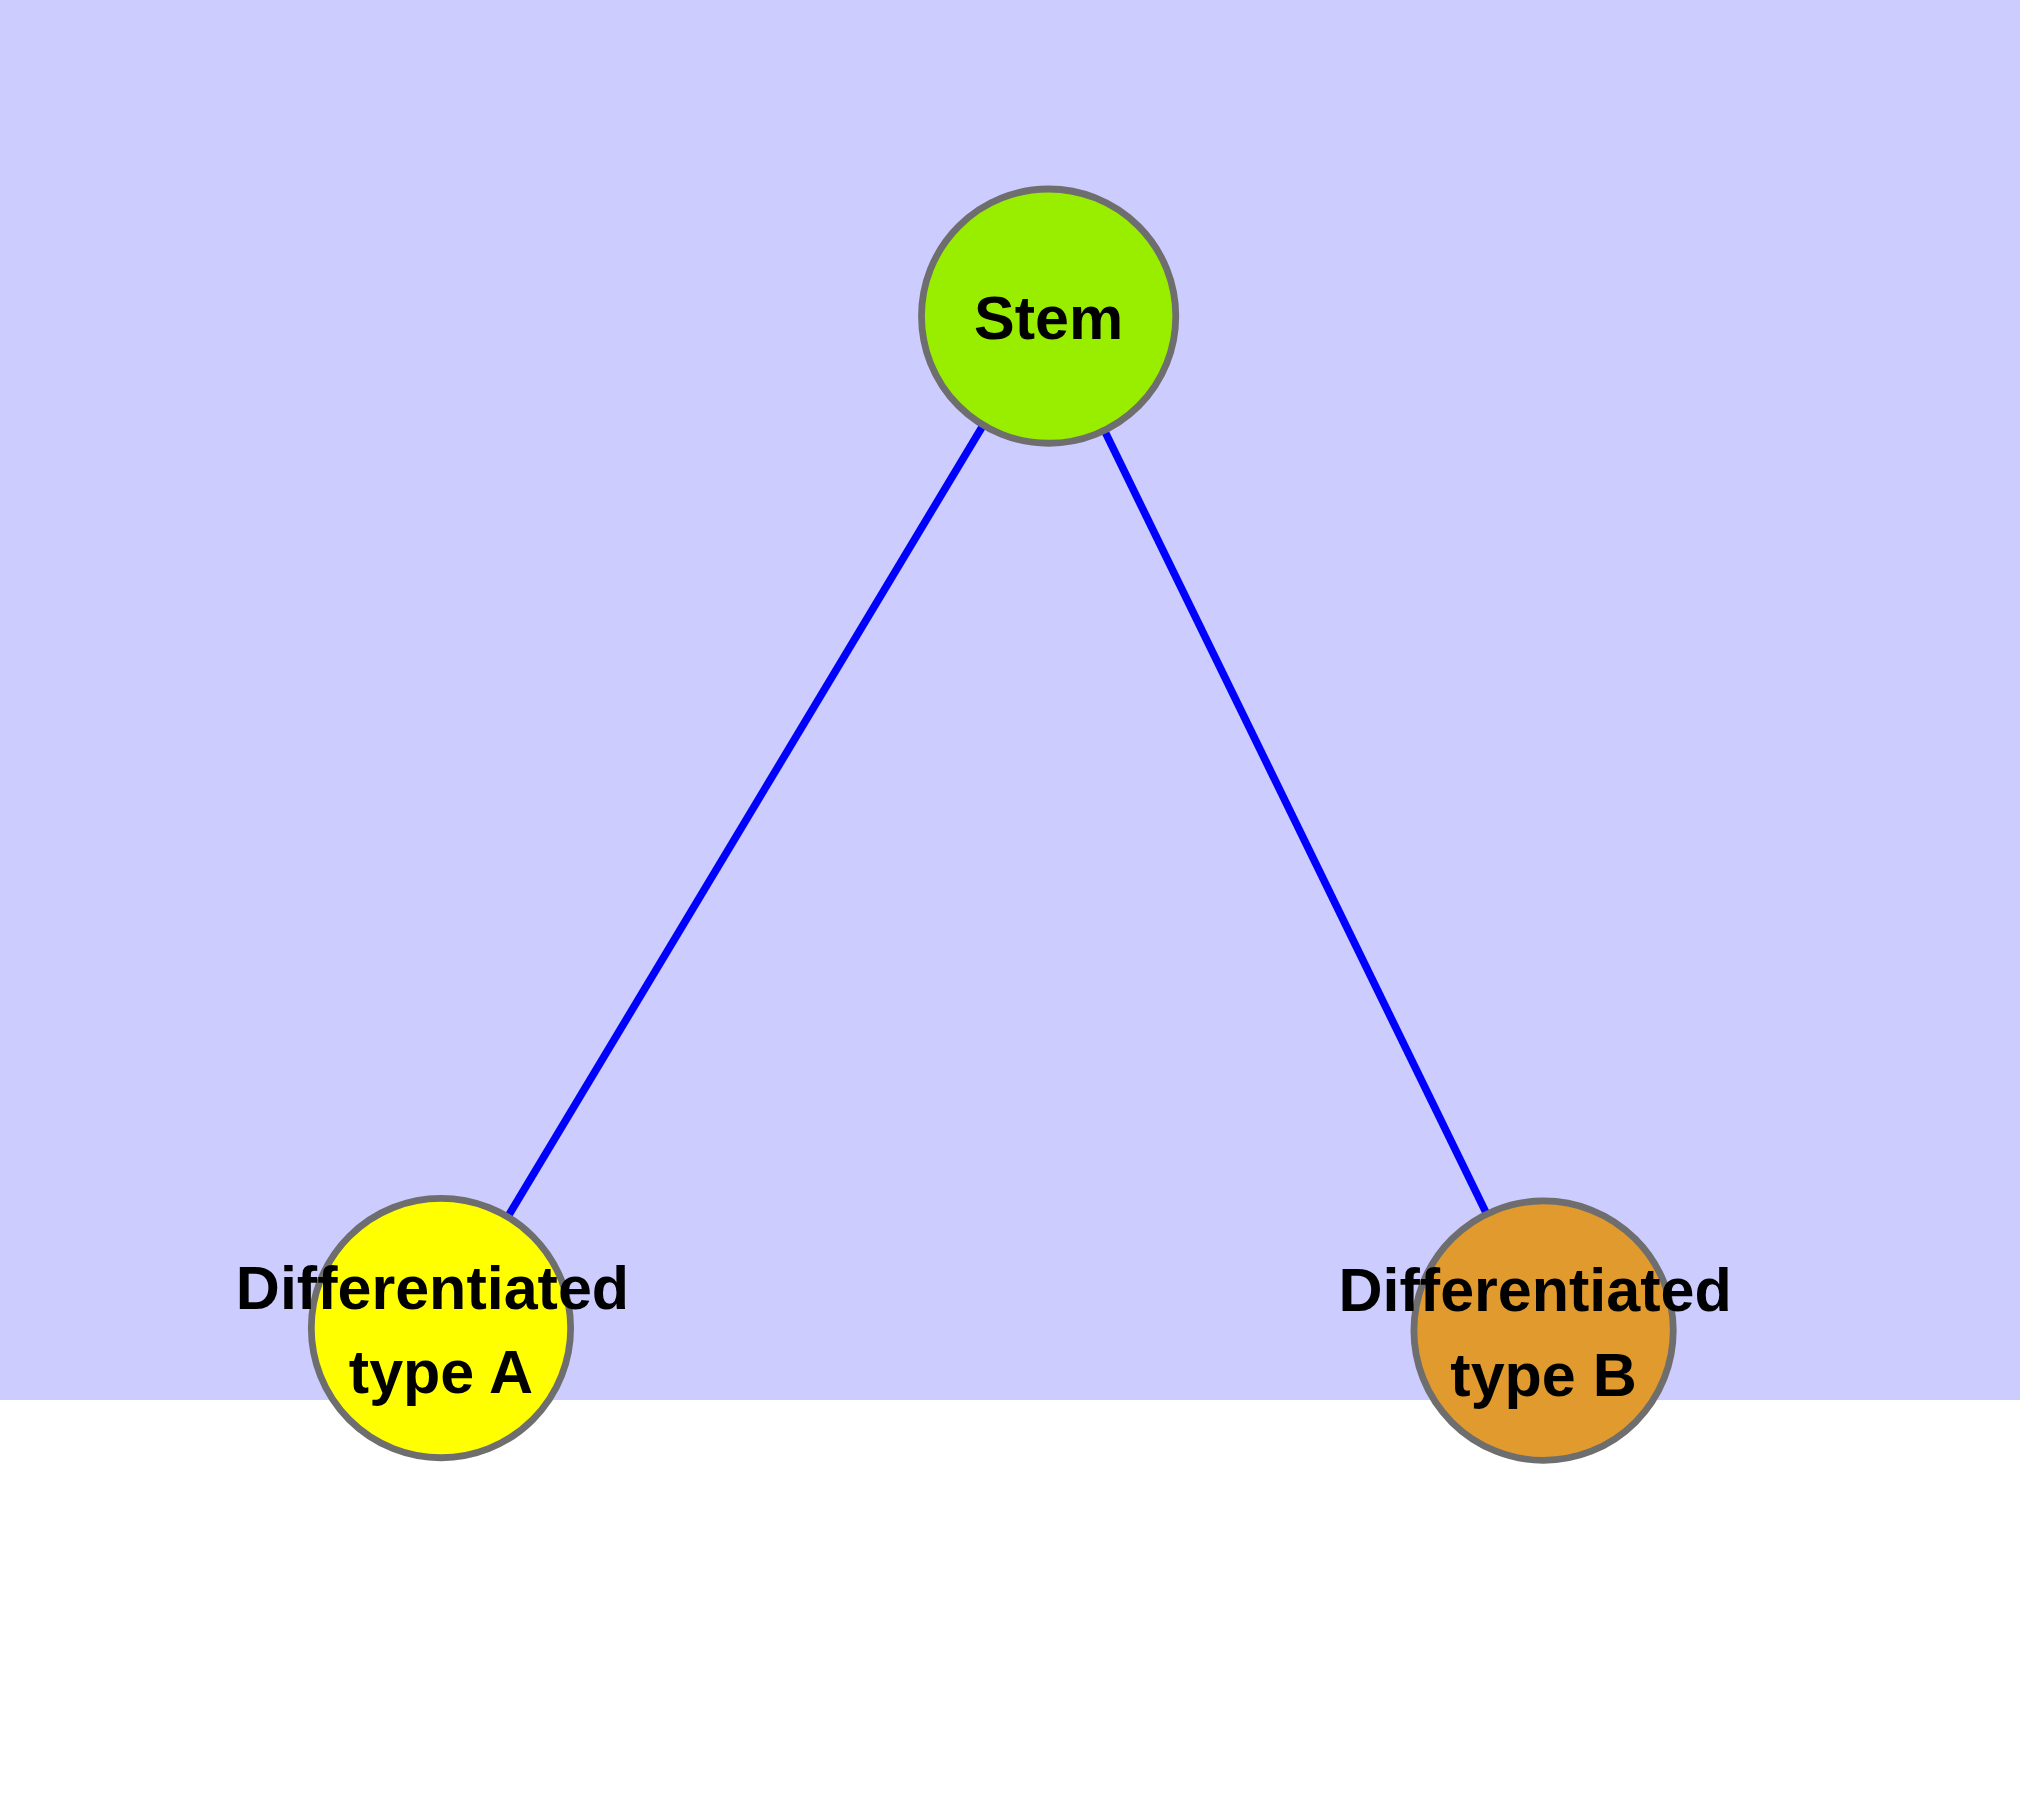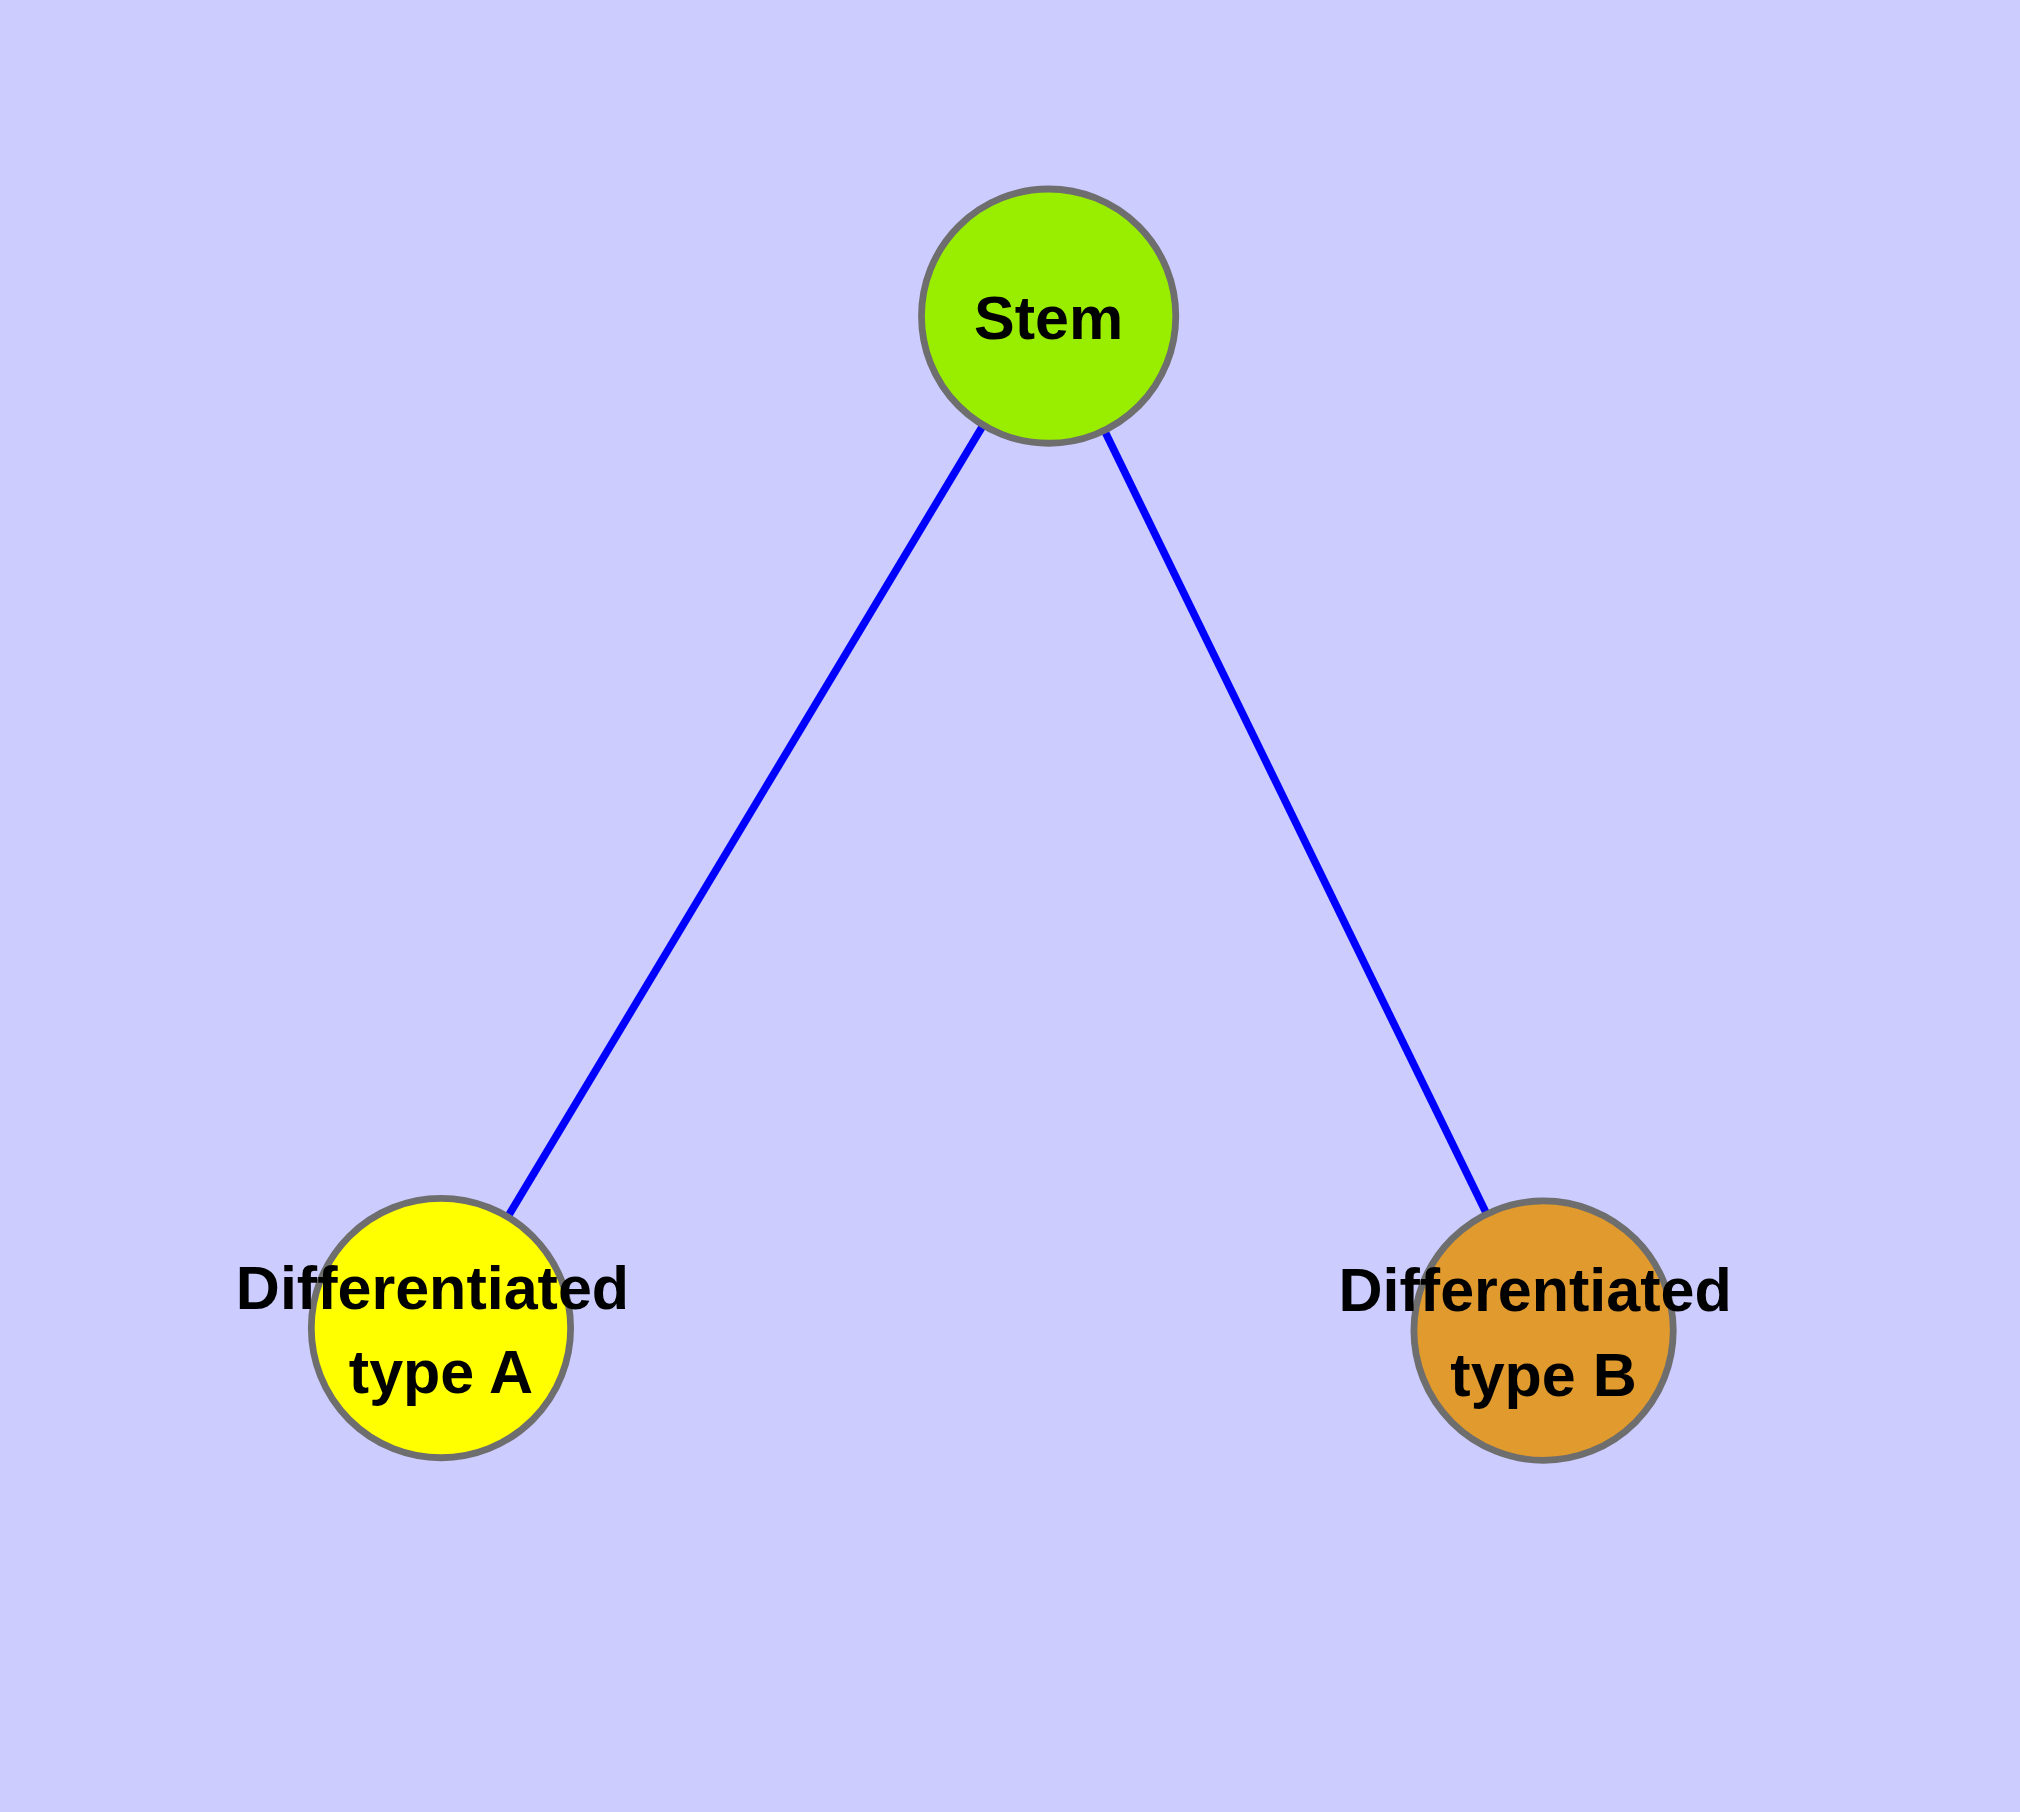--- a/index.html
+++ b/index.html
@@ -9,21 +9,21 @@
   }
   body {
     width: 2021px;
     height: 1812px;
     font-family: "Liberation Sans", sans-serif;
     overflow: hidden;
   }
   #graph-canvas {
     position: relative;
     width: 2021px;
-    height: 1812px;
+    height: 1400px;
     background: #ccccff;
   }
   #graph-svg {
     position: absolute;
     top: 0;
     left: 0;
     width: 2021px;
     height: 1812px;
     display: block;
   }

